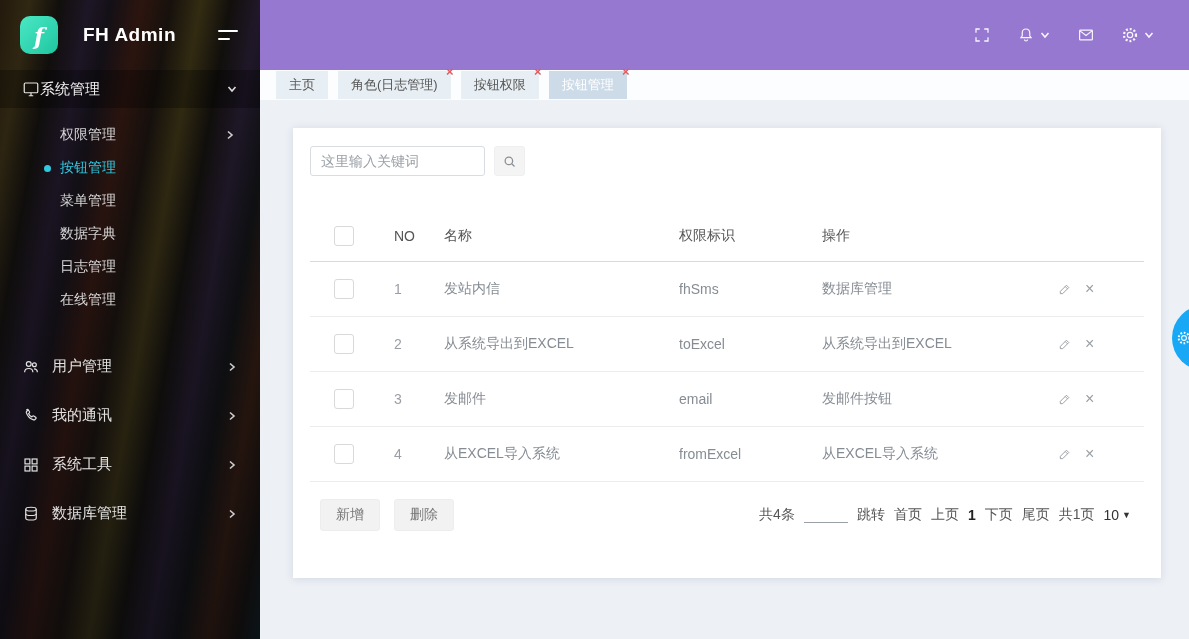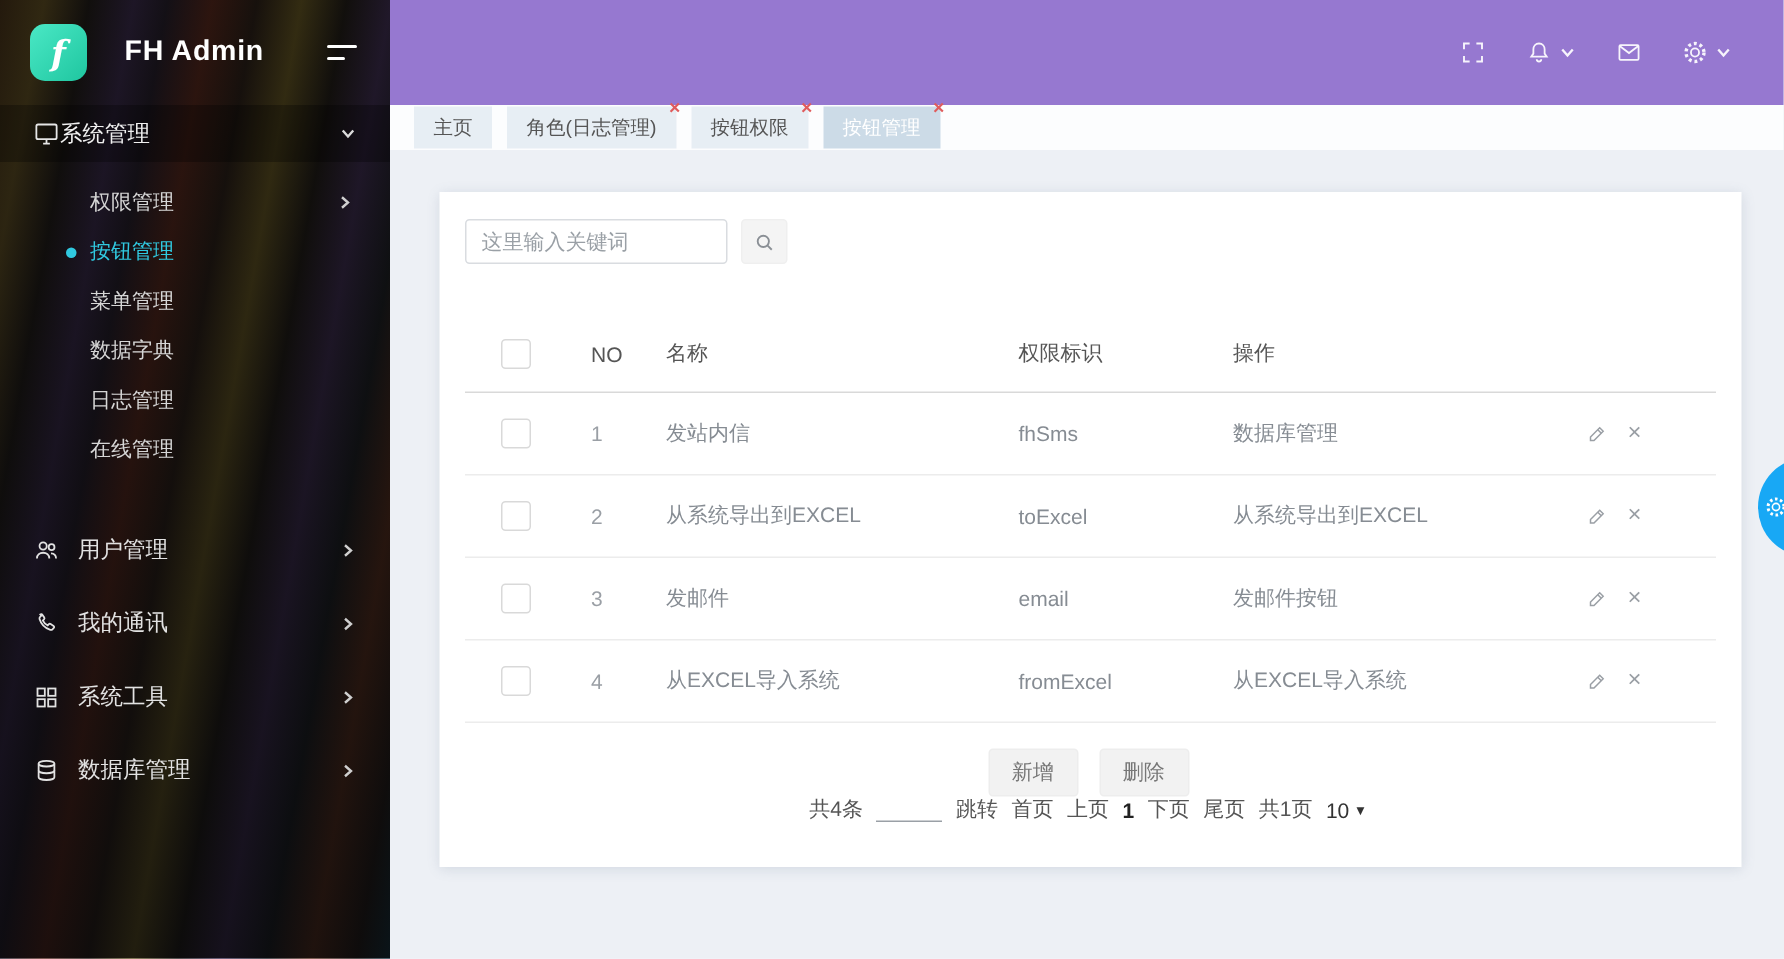--- a/index.html
+++ b/index.html
@@ -81,21 +81,21 @@
     background:#fff; cursor:pointer; display:block; }
   .col-no { width:50px; color:#9a9fa5; }
   .col-name { width:235px; }
   .col-perm { width:143px; }
   .col-note { width:236px; }
   .col-ops { width:86px; display:flex; align-items:center; gap:13px; }
   .op-edit { cursor:pointer; display:flex; }
   .op-x { color:#9a9fa5; font-size:16px; cursor:pointer; line-height:1; }
 
   .bottom-row { display:flex; align-items:center; justify-content:space-between;
-    margin-top:17px; padding:0 30px 0 27px;flex-direction:column; }
+    margin-top:17px; padding:0 30px 0 27px; }
   .btns { display:flex; gap:14px; }
   .btn { height:32px; padding:0 15px; background:#f2f2f2; border:1px solid #ededed; border-radius:3px;
     font-size:14px; color:#777; cursor:pointer; font-family:"Liberation Sans","DejaVu Sans",sans-serif; }
   .pager { display:flex; align-items:center; gap:9px; font-size:14px; color:#555; }
   .pager .lnk { cursor:pointer; }
   .jump-input { width:44px; border:none; border-bottom:1px solid #9aa0a6; outline:none;
     background:transparent; height:16px; }
   .cur-page { color:#222; font-weight:bold; }
   .psize { display:flex; align-items:center; gap:3px; cursor:pointer; color:#333; }
   .psize .caret { font-size:9px; color:#333; }

